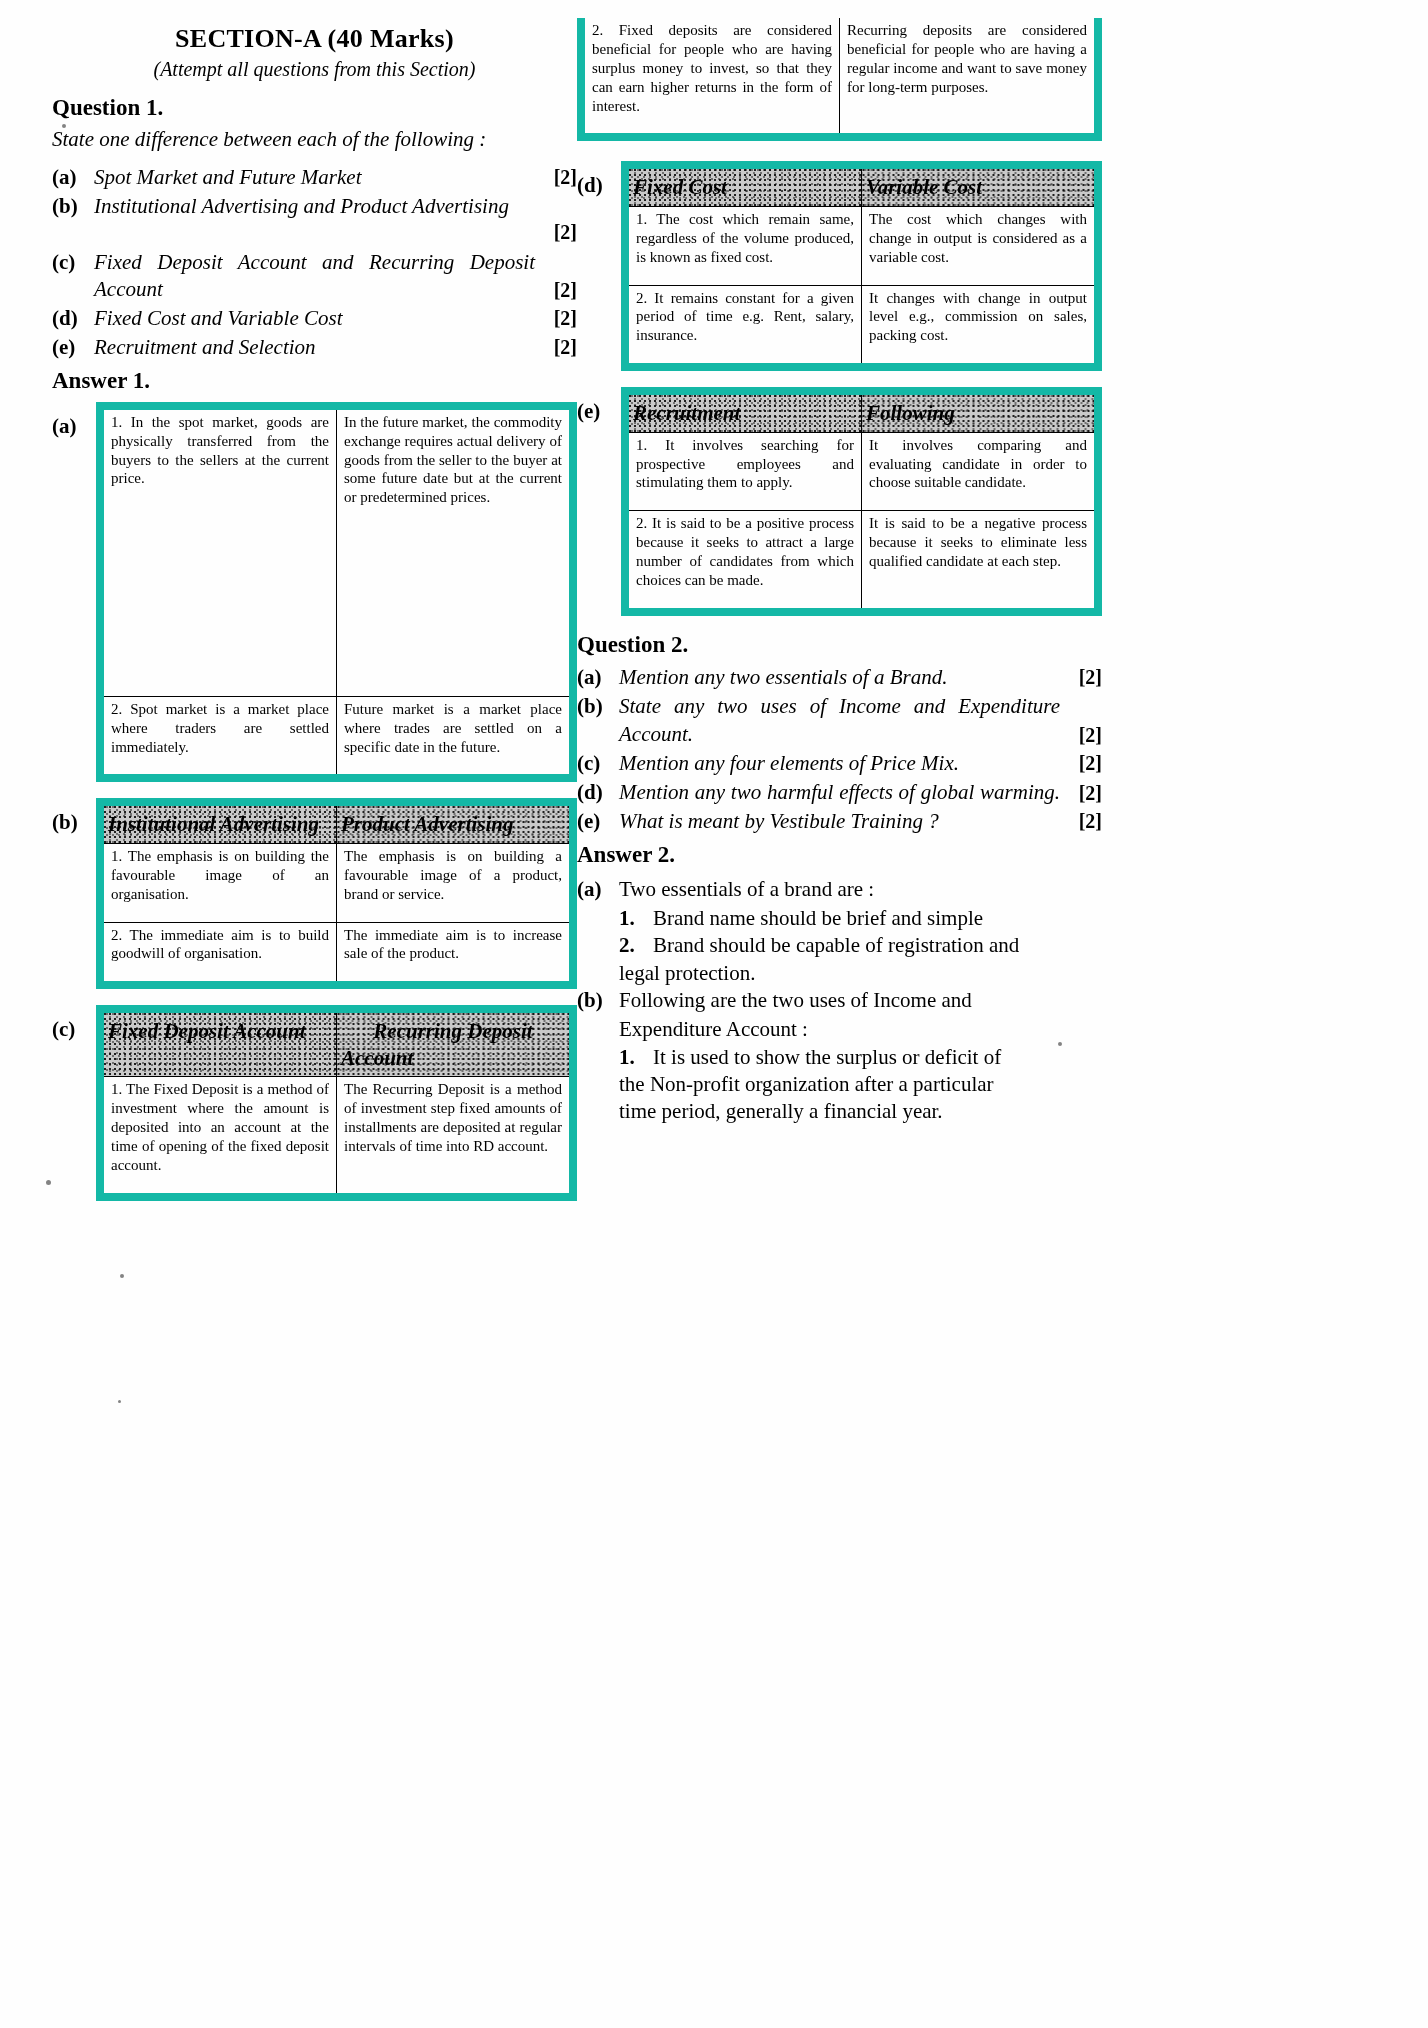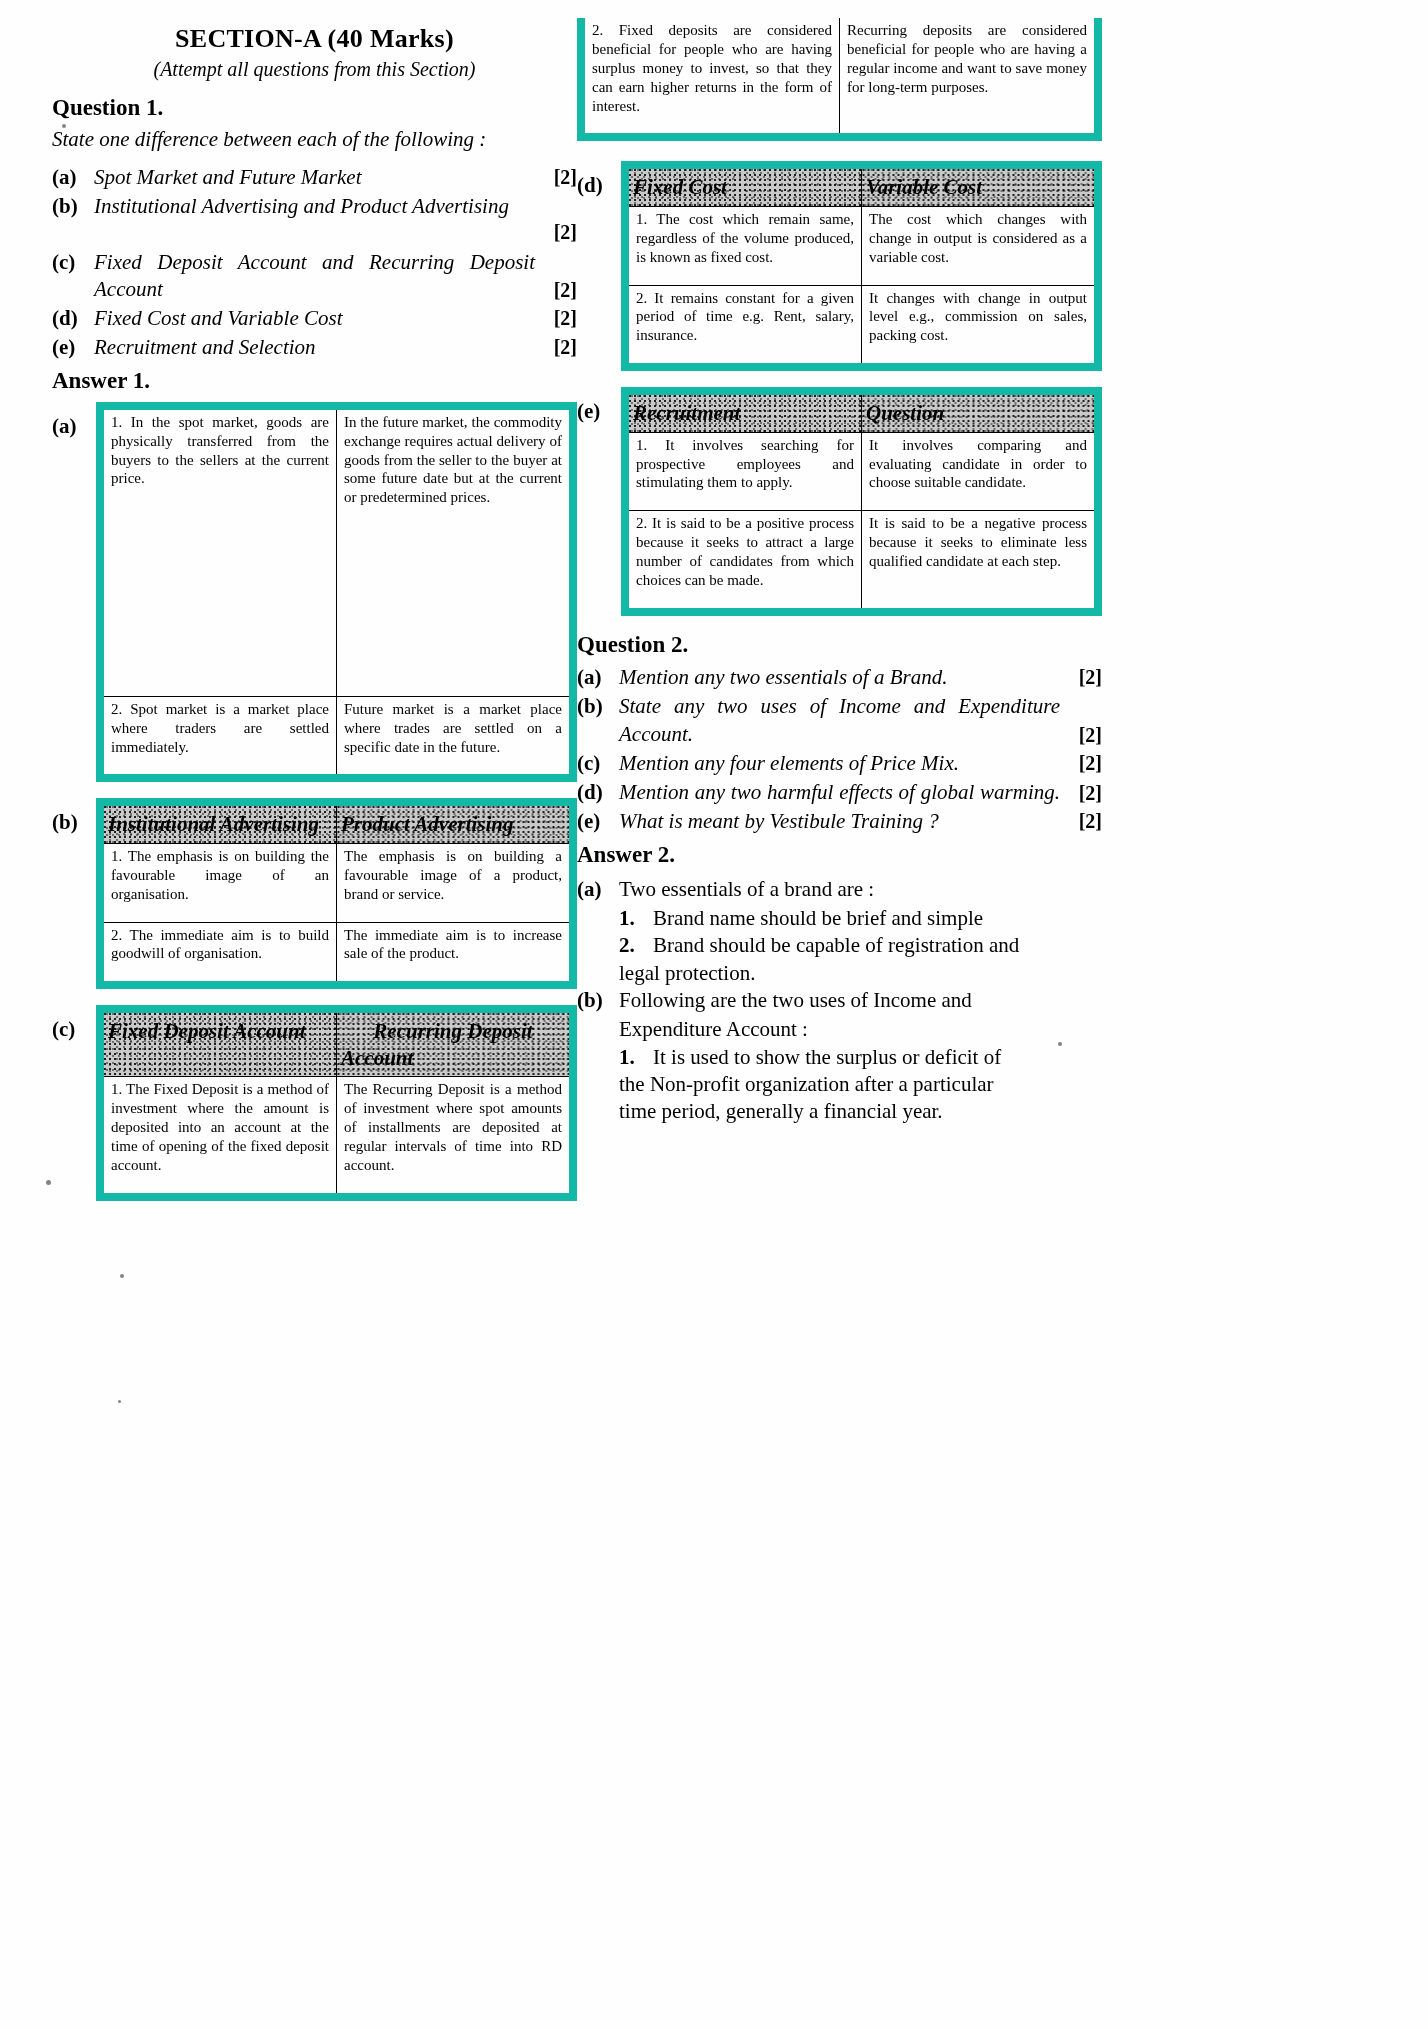--- a/index.html
+++ b/index.html
@@ -313,21 +313,21 @@
       <div class="tbl-row">
         <div class="tbl-label">(c)</div>
         <table class="cmp-table">
           <tbody>
               <tr>
             <th style="width:50%">Fixed Deposit Account</th>
             <th style="width:50%">Recurring Deposit Account</th>
           </tr>
           <tr>
             <td>1. The Fixed Deposit is a method of investment where the amount is deposited into an account at the time of opening of the fixed deposit account.</td>
-            <td>The Recurring Deposit is a method of investment where spot amounts of installments are deposited at regular intervals of time into RD account.</td>
+            <td>The Recurring Deposit is a method of investment step fixed amounts of installments are deposited at regular intervals of time into RD account.</td>
           </tr>
         </tbody>
           </table>
       </div>
 
     </div>
 
     <div class="col col-right">
 
       <div class="tbl-row" style="margin-bottom:20px">
@@ -361,21 +361,21 @@
         </tbody>
           </table>
       </div>
 
       <div class="tbl-row">
         <div class="tbl-label">(e)</div>
         <table class="cmp-table">
           <tbody>
               <tr>
             <th style="width:50%">Recruitment</th>
-            <th style="width:50%">Question</th>
+            <th style="width:50%">Following</th>
           </tr>
           <tr>
             <td>1. It involves searching for prospective employees and stimulating them to apply.</td>
             <td>It involves comparing and evaluating candidate in order to choose suitable candidate.</td>
           </tr>
           <tr>
             <td>2. It is said to be a positive process because  it seeks to attract a large number of candidates from which choices can be made.</td>
             <td>It is said to be a negative process because it seeks to eliminate less qualified candidate at each step.</td>
           </tr>
         </tbody>

